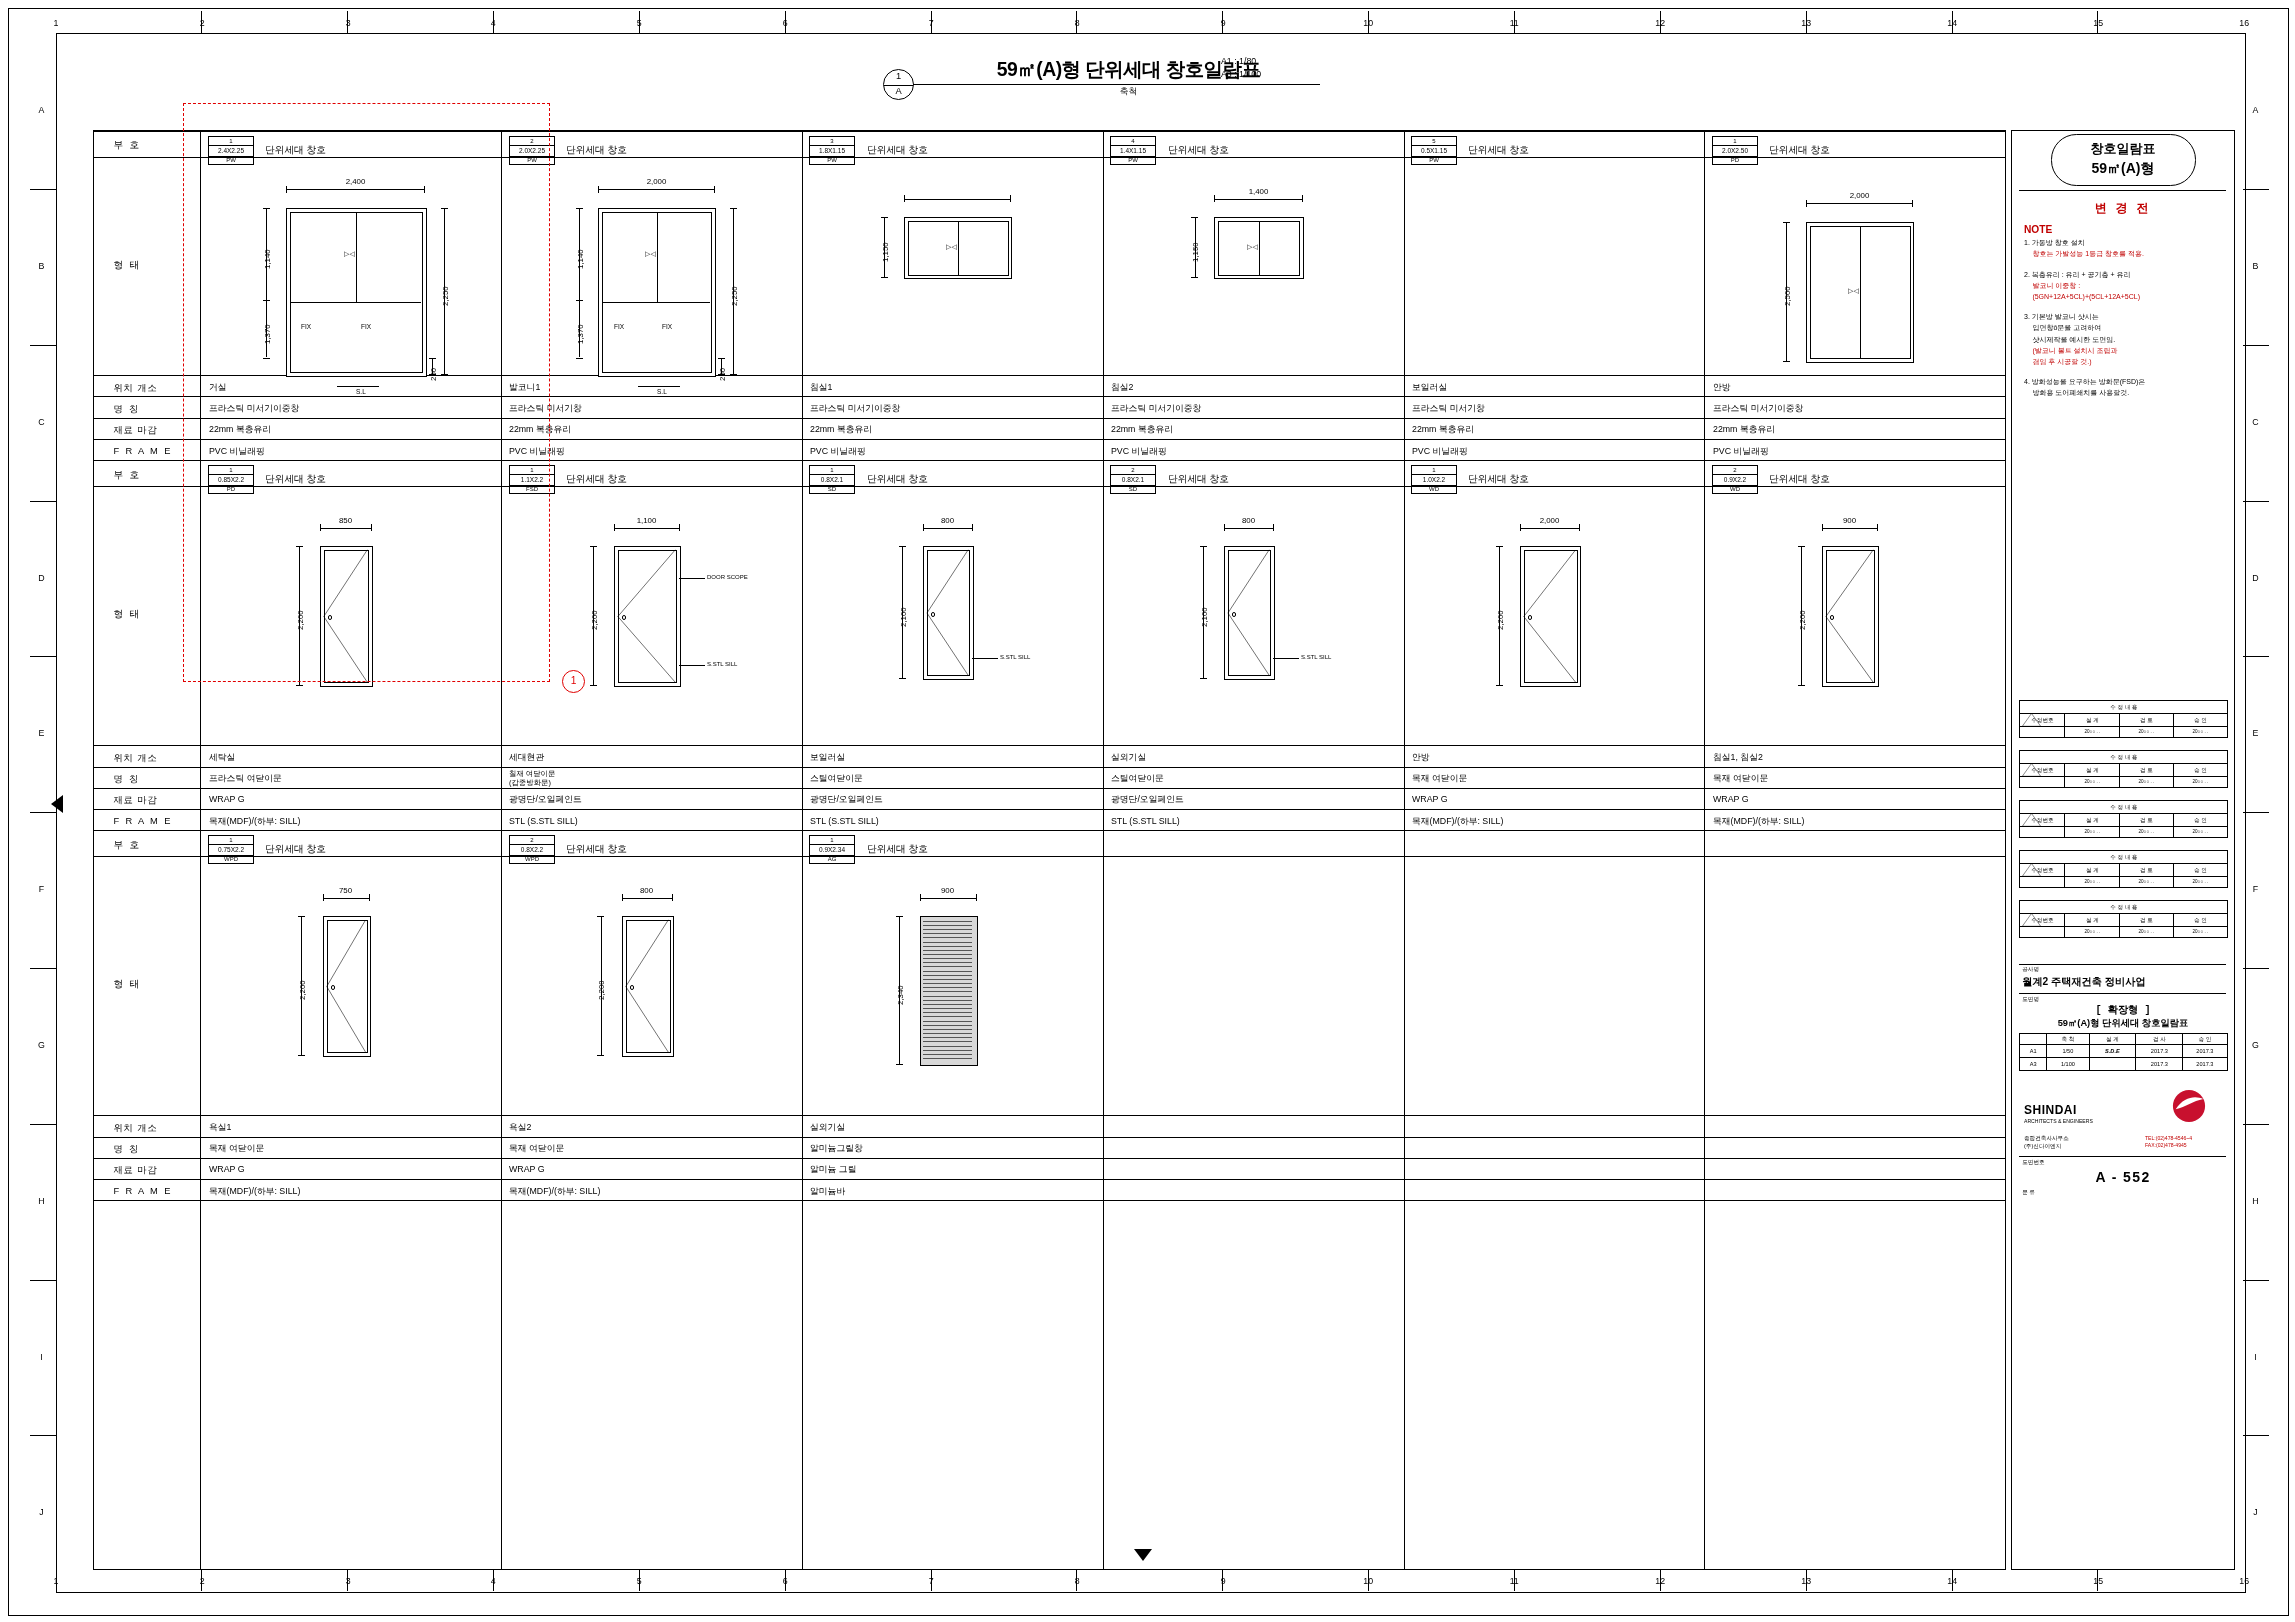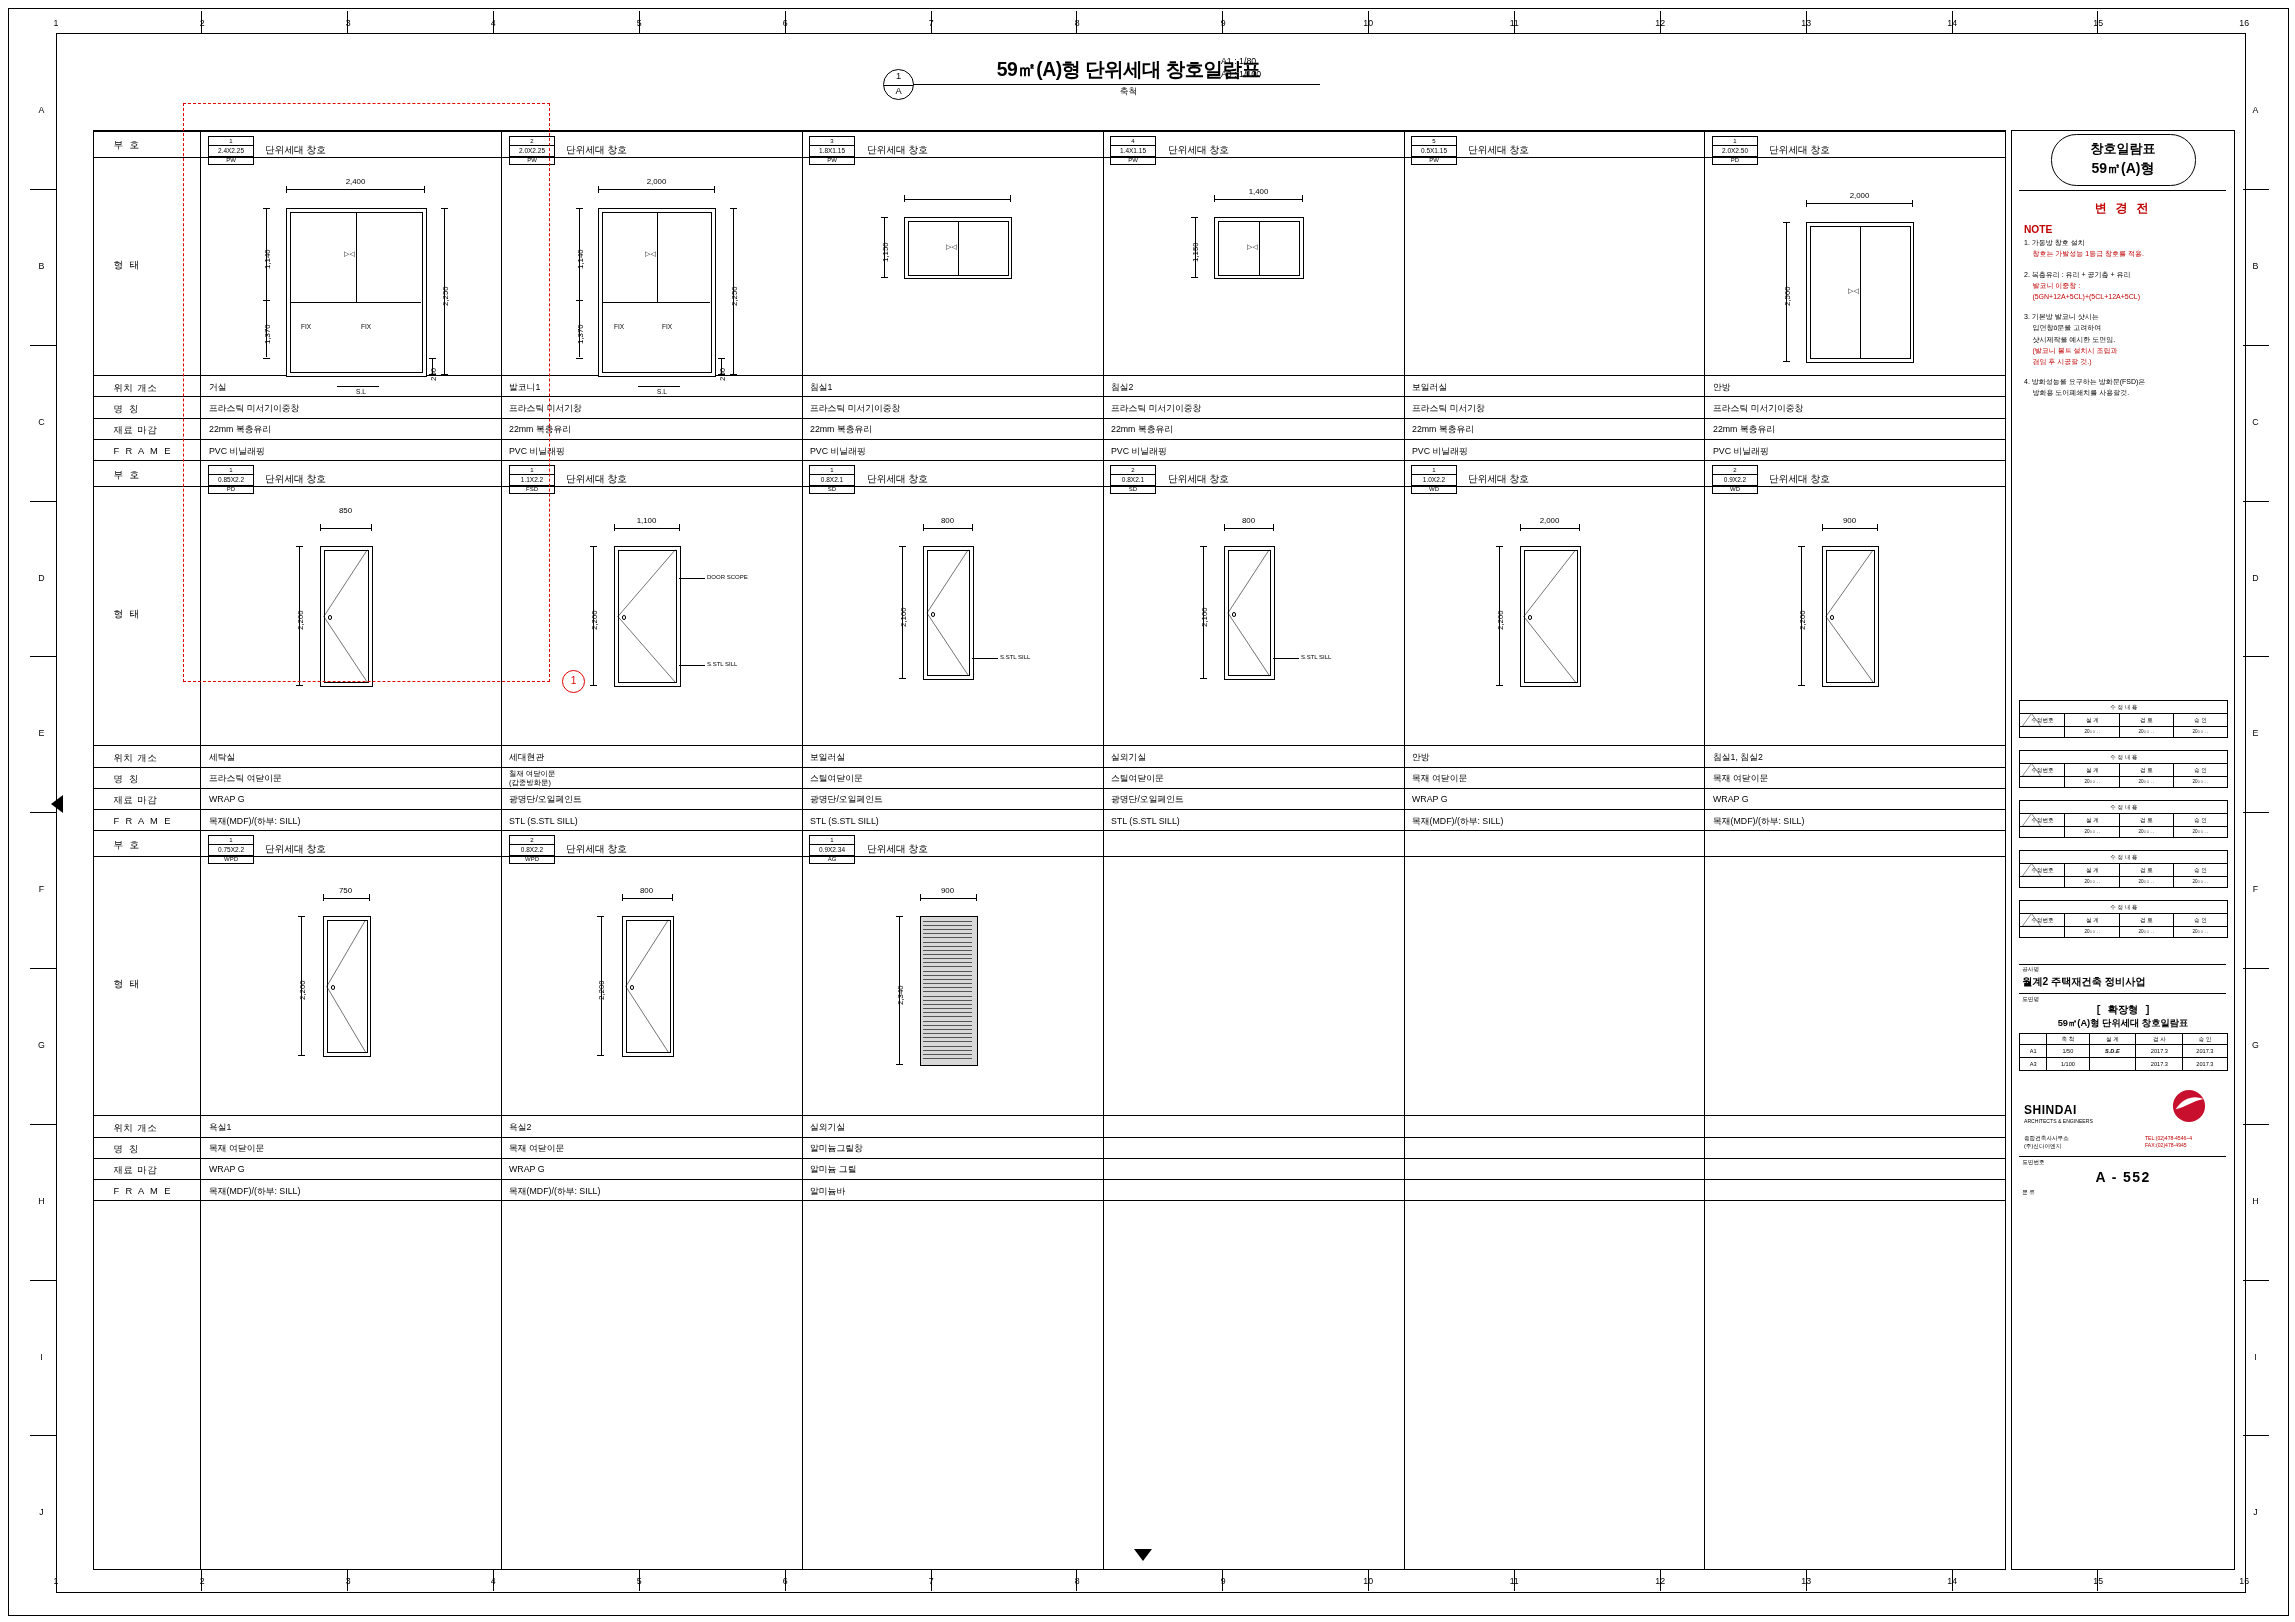--- a/index.html
+++ b/index.html
@@ -391,21 +391,21 @@
       <div class="tag" style="left:114px;top:334px;">
         <div class="top">1</div>
         <div class="mid">0.85X2.2</div>
         <div class="bot">PD</div>
       </div>
       <div class="tag-title" style="left:171px;top:342px;">단위세대 창호</div>
       <div class="dwg" style="left:106px;top:355px;width:301px;height:259px;">
         <div class="dim-h" style="left:120px;top:42px;width:51px;"></div>
         <div class="ext" style="left:120px;top:38px;width:0.5px;height:6.5px;"></div>
         <div class="ext" style="left:171px;top:38px;width:0.5px;height:6.5px;"></div>
-        <div class="dim-txt" style="left:127px;top:20px;width:37px;text-align:center;">850</div>
+        <div class="dim-txt" style="left:127px;top:30px;width:37px;text-align:center;">850</div>
         <div class="dim-v" style="left:99px;top:60px;height:139px;"></div>
         <div class="ext" style="left:96px;top:60px;width:6.5px;height:0.5px;"></div>
         <div class="ext" style="left:96px;top:199px;width:6.5px;height:0.5px;"></div>
         <div class="dim-txt vert" style="left:96px;top:144px;">2,200</div>
         <div class="wfrm" style="left:120px;top:60px;width:51px;height:139px;">
           <div class="wfrm2" style="left:2.8px;top:2.8px;width:43px;height:131px;position:absolute;"></div>
           <svg width="51" height="139" style="position:absolute;left:0;top:0;" viewBox="0 0 110 300">
             <path d="M6,150 L100,6 M6,150 L100,292" stroke="#000" stroke-width="1.2" fill="none"></path>
           </svg>
           <div style="position:absolute;left:6.5px;top:68px;width:2.8px;height:2.8px;border:0.5px solid #000;border-radius:50%;"></div>

